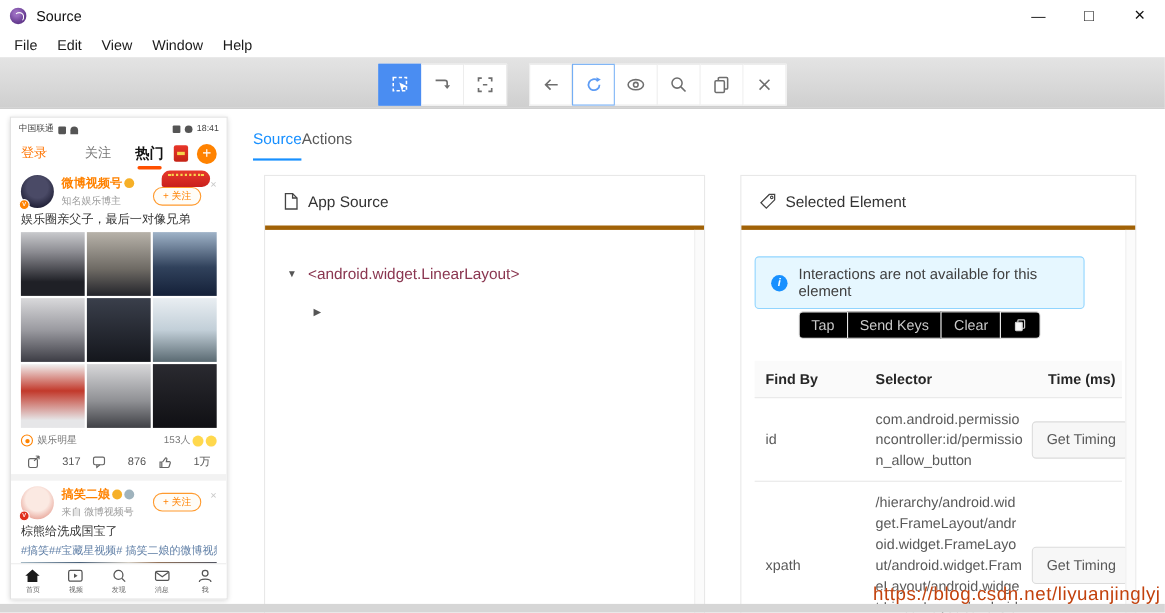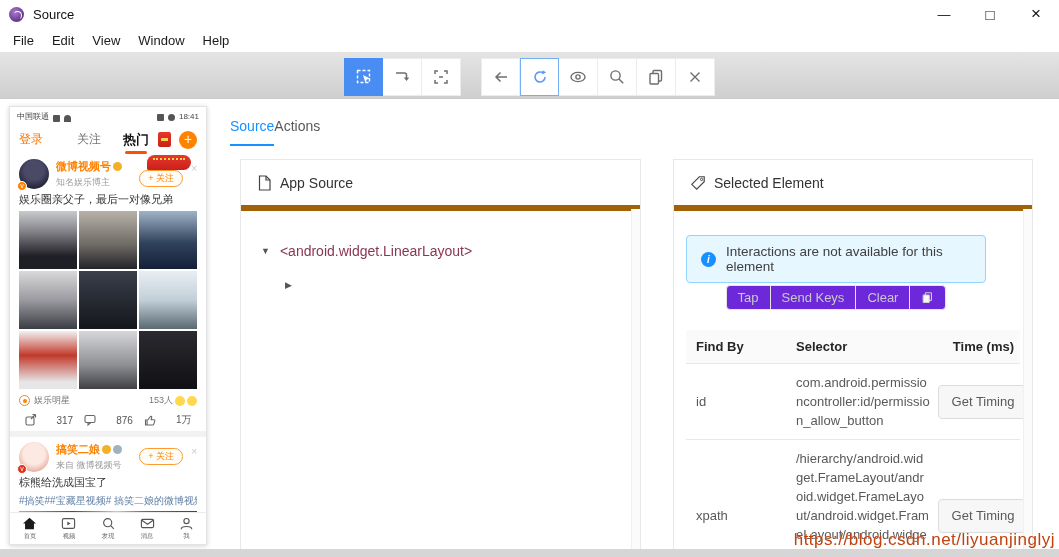--- a/index.html
+++ b/index.html
@@ -101,41 +101,41 @@
   .p-tab span { font-size:7px; color:#666; transform:scale(.9); }
 
   
   .src-tabs { position:absolute; left:230px; top:118px; display:flex; font-size:14px; }
   .tab { padding-bottom:10px; color:#595959; }
   .tab.active { color:#1890ff; border-bottom:2px solid #1890ff; }
   .card { position:absolute; background:#fff; border:1px solid #e8e8e8; }
   .src-card { left:240px; top:159px; width:401px; height:420px; }
   .sel-card { left:673px; top:159px; width:360px; height:420px; }
   .card-head { display:flex; align-items:center; gap:8px; padding:15px 16px 14px; font-size:14px;
-    color:#333; border-bottom:6px solid #a16207; }
+    color:#333; border-bottom:4px solid #a16207; }
   .card-scroll { position:absolute; top:49px; bottom:0; right:0; width:9px; background:#fbfbfb;
     border-left:1px solid #f0f0f0; }
 
   .tree { padding:28px 14px 10px 20px; font-size:14px; line-height:24px; }
   .tnode { display:flex; align-items:flex-start; gap:10px; }
   .tnode + .tnode { margin-top:10px; margin-left:24px; }
   .caret { font-size:9px; color:#555; line-height:24px; flex:none; }
   .tag-txt { color:#8a3650; }
   .attr-n { color:#8a3650; font-style:italic; }
   .attr-v { color:#8c8c8c; }
   .tnode .wrap { max-width:272px; word-break:break-all; }
 
   
   .sel-body { padding:24px 12px 0; }
   .alert { width:300px; background:#e6f7ff; border:1px solid #91d5ff; border-radius:4px;
     padding:8px 14px; display:flex; align-items:center; gap:10px; font-size:13.5px; color:#404040; }
   .info-ic { width:15px; height:15px; border-radius:50%; background:#1890ff; color:#fff;
     font-size:10px; font-style:italic; font-weight:bold; text-align:center; line-height:15px; flex:none; }
   .act-row { width:300px; display:flex; justify-content:center; margin-top:2px; }
-  .act-btn { border:1px solid #e6e6e6; background:#6d28d9; color:#c9c9c9; font-size:13px;
+  .act-btn { border:1px solid #e6e6e6; background:#000000; color:#c9c9c9; font-size:13px;
     padding:4px 11px; margin-left:-1px; display:flex; align-items:center; }
   .act-btn.first { border-radius:4px 0 0 4px; margin-left:0; }
   .act-btn.last { border-radius:0 4px 4px 0; }
 
   .tbl { margin-top:20px; font-size:13px; }
   .trow { display:grid; grid-template-columns:100px 152px 1fr; align-items:center;
     border-bottom:1px solid #e8e8e8; }
   .trow.head { background:#fafafa; color:#262626; font-weight:bold; }
   .trow.head > div { padding:9px 8px 9px 10px; }
   .trow.head .c3 { text-align:right; padding-right:6px; }

